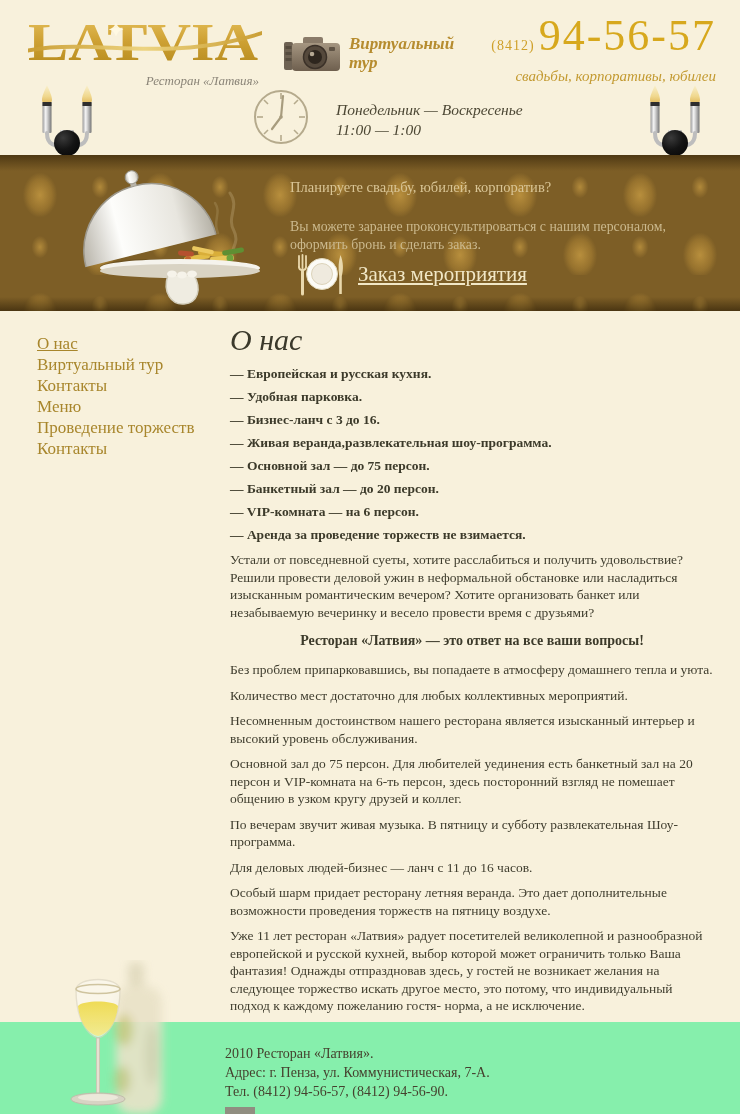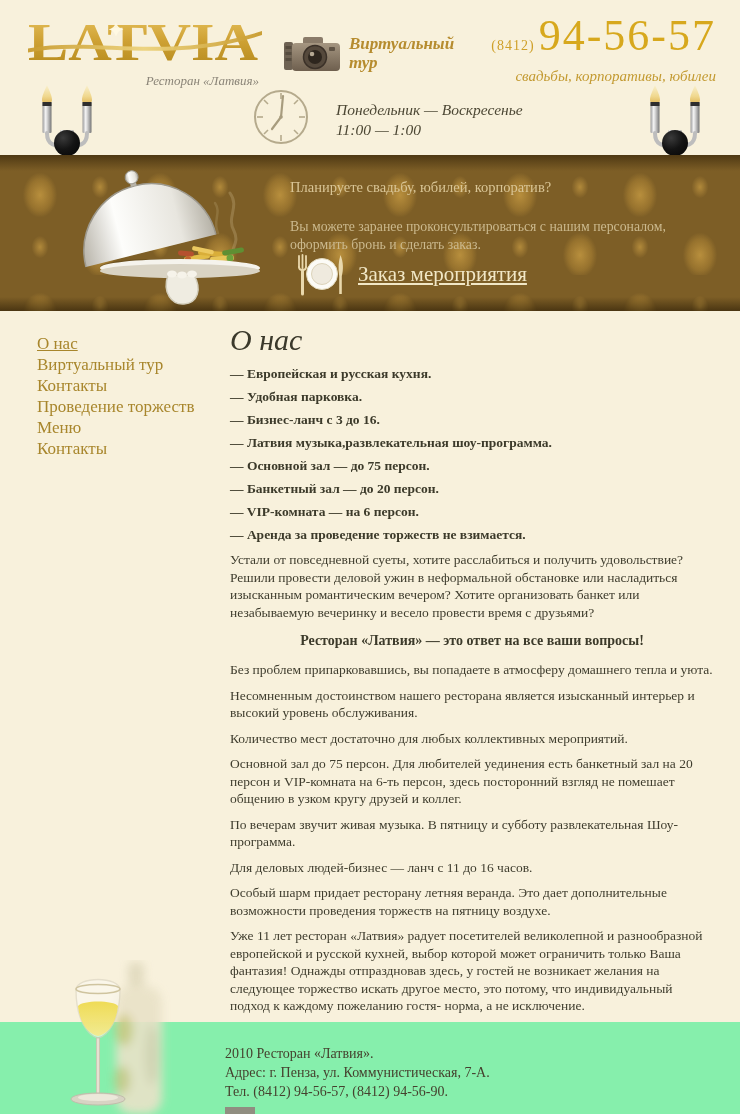--- a/index.html
+++ b/index.html
@@ -257,44 +257,44 @@
       <span class="order-link">Заказ мероприятия</span>
     </div>
   </div>
 
   <div class="content">
 
     <nav class="sidebar">
       <a class="nav-item active">О нас</a>
       <a class="nav-item">Виртуальный тур</a>
       <a class="nav-item">Контакты</a>
+      <a class="nav-item">Меню</a>
       <a class="nav-item">Проведение торжеств</a>
-      <a class="nav-item">Меню</a>
       <a class="nav-item">Контакты</a>
     </nav>
 
     <div class="main">
       <h1 class="page-title">О нас</h1>
 
       <div>
         <div class="feature">— Европейская и русская кухня.</div>
         <div class="feature">— Удобная парковка.</div>
         <div class="feature">— Бизнес-ланч с 3 до 16.</div>
-        <div class="feature">— Латвия музыка,развлекательная шоу-программа.</div>
+        <div class="feature">— Живая веранда,развлекательная шоу-программа.</div>
         <div class="feature">— Основной зал — до 75 персон.</div>
         <div class="feature">— Банкетный зал — до 20 персон.</div>
         <div class="feature">— VIP-комната — на 6 персон.</div>
         <div class="feature">— Аренда за проведение торжеств не взимается.</div>
       </div>
 
       <p class="para">Устали от повседневной суеты, хотите расслабиться и получить удовольствие? Решили провести деловой ужин в неформальной обстановке или насладиться изысканным романтическим вечером? Хотите организовать банкет или незабываемую вечеринку и весело провести время с друзьями?</p>
       <p class="callout">Ресторан «Латвия» — это ответ на все ваши вопросы!</p>
       <p class="para">Без проблем припарковавшись, вы попадаете в атмосферу домашнего тепла и уюта.</p>
+      <p class="para">Количество мест достаточно для любых коллективных мероприятий.</p>
       <p class="para">Несомненным достоинством нашего ресторана является изысканный интерьер и высокий уровень обслуживания.</p>
-      <p class="para">Количество мест достаточно для любых коллективных мероприятий.</p>
       <p class="para">Основной зал до 75 персон. Для любителей уединения есть банкетный зал на 20 персон и VIP-комната на 6-ть персон, здесь посторонний взгляд не помешает общению в узком кругу друзей и коллег.</p>
       <p class="para">По вечерам звучит живая музыка. В пятницу и субботу развлекательная Шоу-программа.</p>
       <p class="para">Для деловых людей-бизнес — ланч с 11 до 16 часов.</p>
       <p class="para">Особый шарм придает ресторану летняя веранда. Это дает дополнительные возможности проведения торжеств на пятницу воздухе.</p>
       <p class="para">Уже 11 лет ресторан «Латвия» радует посетителей великолепной и разнообразной европейской и русской кухней, выбор которой может ограничить только Ваша фантазия! Однажды отпраздновав здесь, у гостей не возникает желания на следующее торжество искать другое место, это потому, что индивидуальный подход к каждому пожеланию гостя- норма, а не исключение.</p>
 
     </div>
   </div>
 
   <div class="footer">

